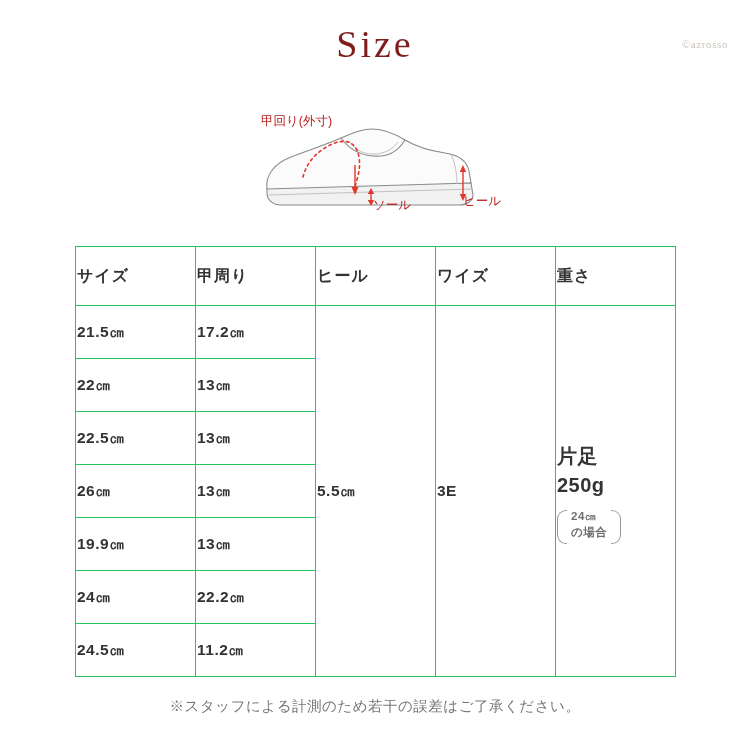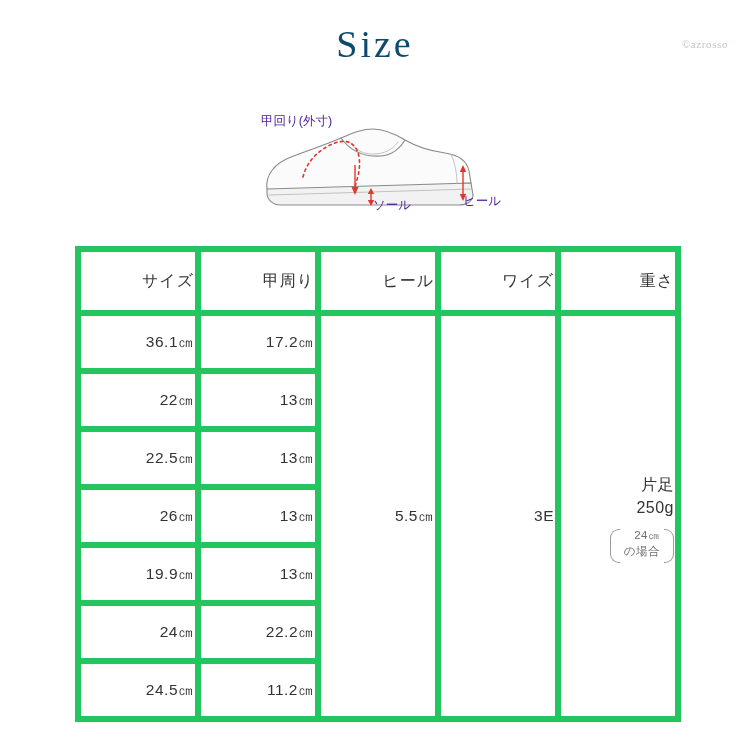--- a/index.html
+++ b/index.html
@@ -24,21 +24,21 @@
   
   .title {
     position: absolute;
     top: 22px;
     left: 0;
     width: 750px;
     text-align: center;
     font-family: "Liberation Serif", serif;
     font-size: 38px;
     letter-spacing: 3px;
-    color: #0c4a6e;
+    color: #7f1d1d;
     font-weight: normal;
   }
   .brand {
     position: absolute;
     top: 38px;
     right: 22px;
     font-family: "Liberation Serif", serif;
     font-size: 11px;
     color: #c9c2bb;
     letter-spacing: 0.6px;
@@ -50,66 +50,65 @@
     position: absolute;
     top: 105px;
     left: 245px;
     width: 270px;
     height: 125px;
   }
   .illus svg { display: block; }
   .lbl {
     position: absolute;
     font-size: 12.5px;
-    color: #4c1d95;
+    color: #b91c1c;
     white-space: nowrap;
   }
   .lbl-kou  { top: 8px;  left: 16px; }
   .lbl-sole { top: 92px; left: 128px; }
   .lbl-heel { top: 88px; left: 218px; }
 
   
   .tbl-wrap {
     position: absolute;
     top: 246px;
     left: 75px;
     width: 600px;
   }
   table.size {
     border-collapse: collapse;
     width: 600px;
     table-layout: fixed;
   }
   table.size th, table.size td {
-    border: 6px solid #22c55e;
-    text-align: right;
+    border: 1px solid #22c55e;
+    text-align: left;
     vertical-align: middle;
     color: #333333;
-    font-weight: normal;
+    font-weight: bold;
   }
   table.size th {
     height: 56px;
     font-size: 16px;
     letter-spacing: 1px;
   }
   table.size td {
     height: 50px;
     font-size: 15.5px;
     letter-spacing: 0.5px;
   }
   .col-a { width: 120px; }
   .col-b { width: 120px; }
   .col-c { width: 120px; }
   .col-d { width: 120px; }
   .col-e { width: 120px; }
 
   .weight-cell .w-main {
-    font-size: 16px;
+    font-size: 20px;
     line-height: 1.45;
-    margin-left: 36px;
   }
   .weight-note {
     margin-top: 9px;
     display: inline-block;
     position: relative;
     font-size: 11.5px;
     color: #6f6f6f;
     line-height: 1.35;
     padding: 0 14px;
   }
@@ -200,21 +199,21 @@
         <tr>
           <th>サイズ</th>
           <th>甲周り</th>
           <th>ヒール</th>
           <th>ワイズ</th>
           <th>重さ</th>
         </tr>
       </thead>
       <tbody>
         <tr>
-          <td>36.1㎝</td>
+          <td>21.5㎝</td>
           <td>17.2㎝</td>
           <td rowspan="7">5.5㎝</td>
           <td rowspan="7">3E</td>
           <td rowspan="7" class="weight-cell">
             <div class="w-main">
               <div>片足</div>
               <div>250g</div>
             </div>
             <div class="weight-note">
               <div>24㎝</div>
@@ -243,14 +242,15 @@
           <td>22.2㎝</td>
         </tr>
         <tr>
           <td>24.5㎝</td>
           <td>11.2㎝</td>
         </tr>
       </tbody>
     </table>
   </div>
 
+  <div class="footnote">※スタッフによる計測のため若干の誤差はご了承ください。</div>
 
 </div>
 
 </body></html>

